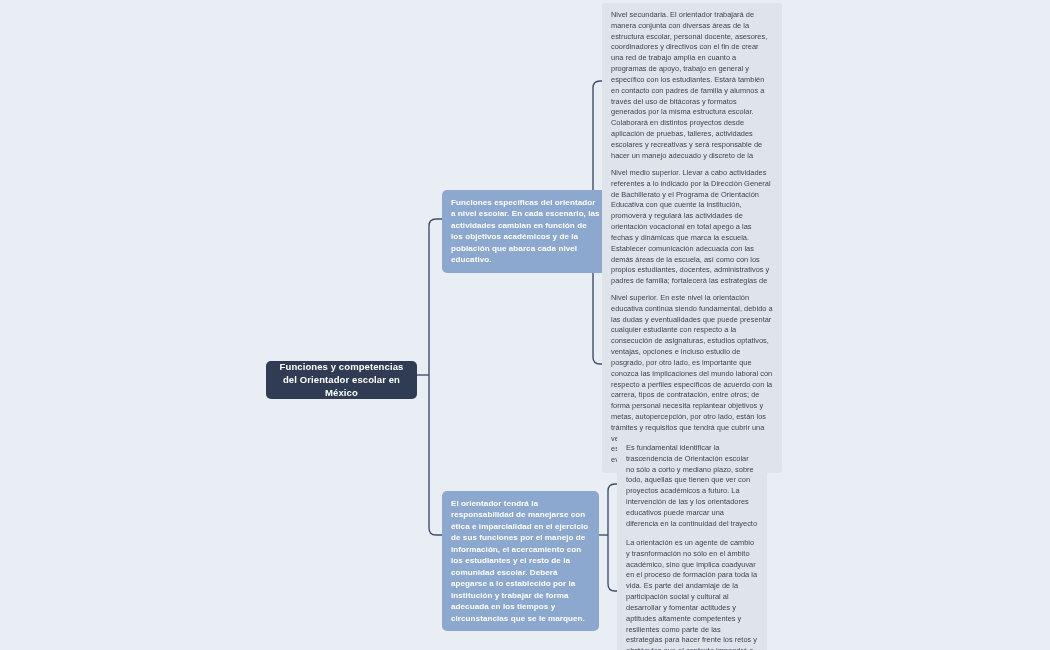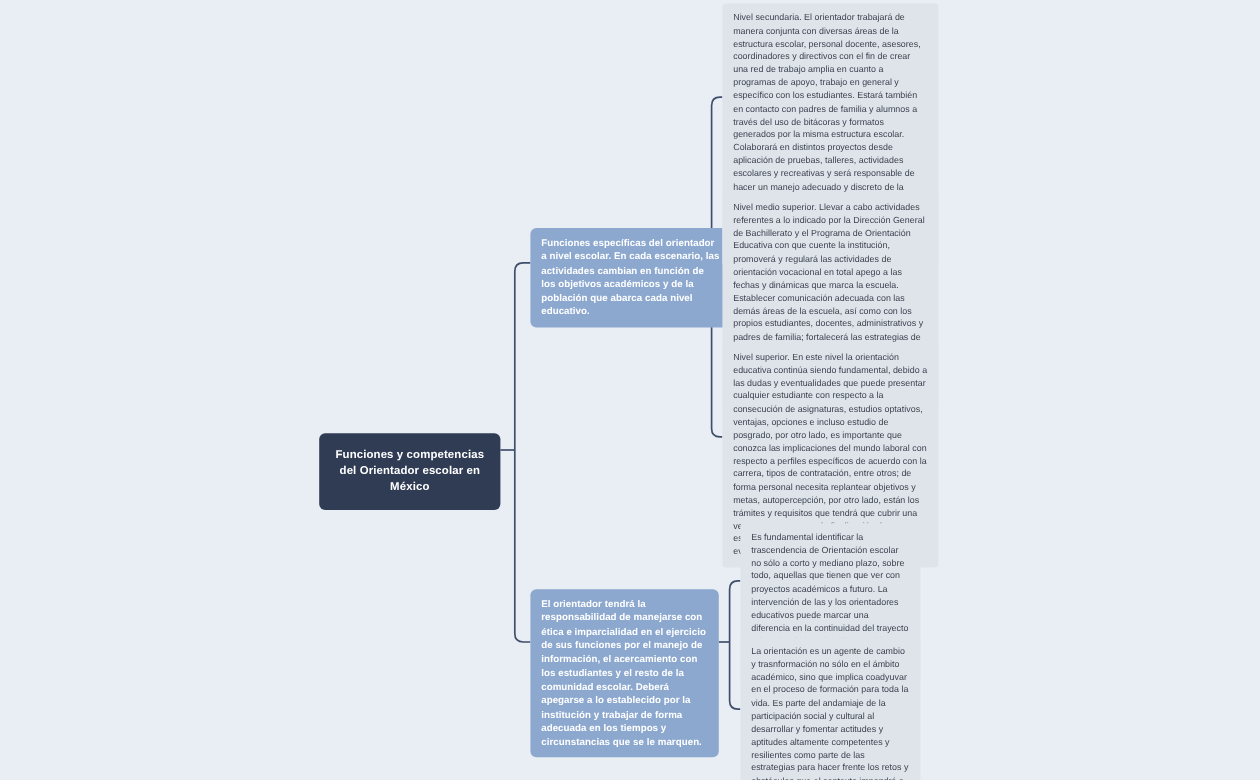--- a/index.html
+++ b/index.html
@@ -41,21 +41,21 @@
   }
 
   .root-node {
     background: #2f3c54;
     color: #ffffff;
     border-radius: 5px;
     font-size: 9.5px;
     font-weight: bold;
     line-height: 1.35;
     text-align: center;
-    padding: 13px 10px;
+    padding: 0 10px;
     letter-spacing: .1px;
   }
 
   .branch-node {
     background: #8ca8cf;
     color: #ffffff;
     border-radius: 5px;
     font-size: 8.1px;
     font-weight: bold;
     line-height: 1.42;

